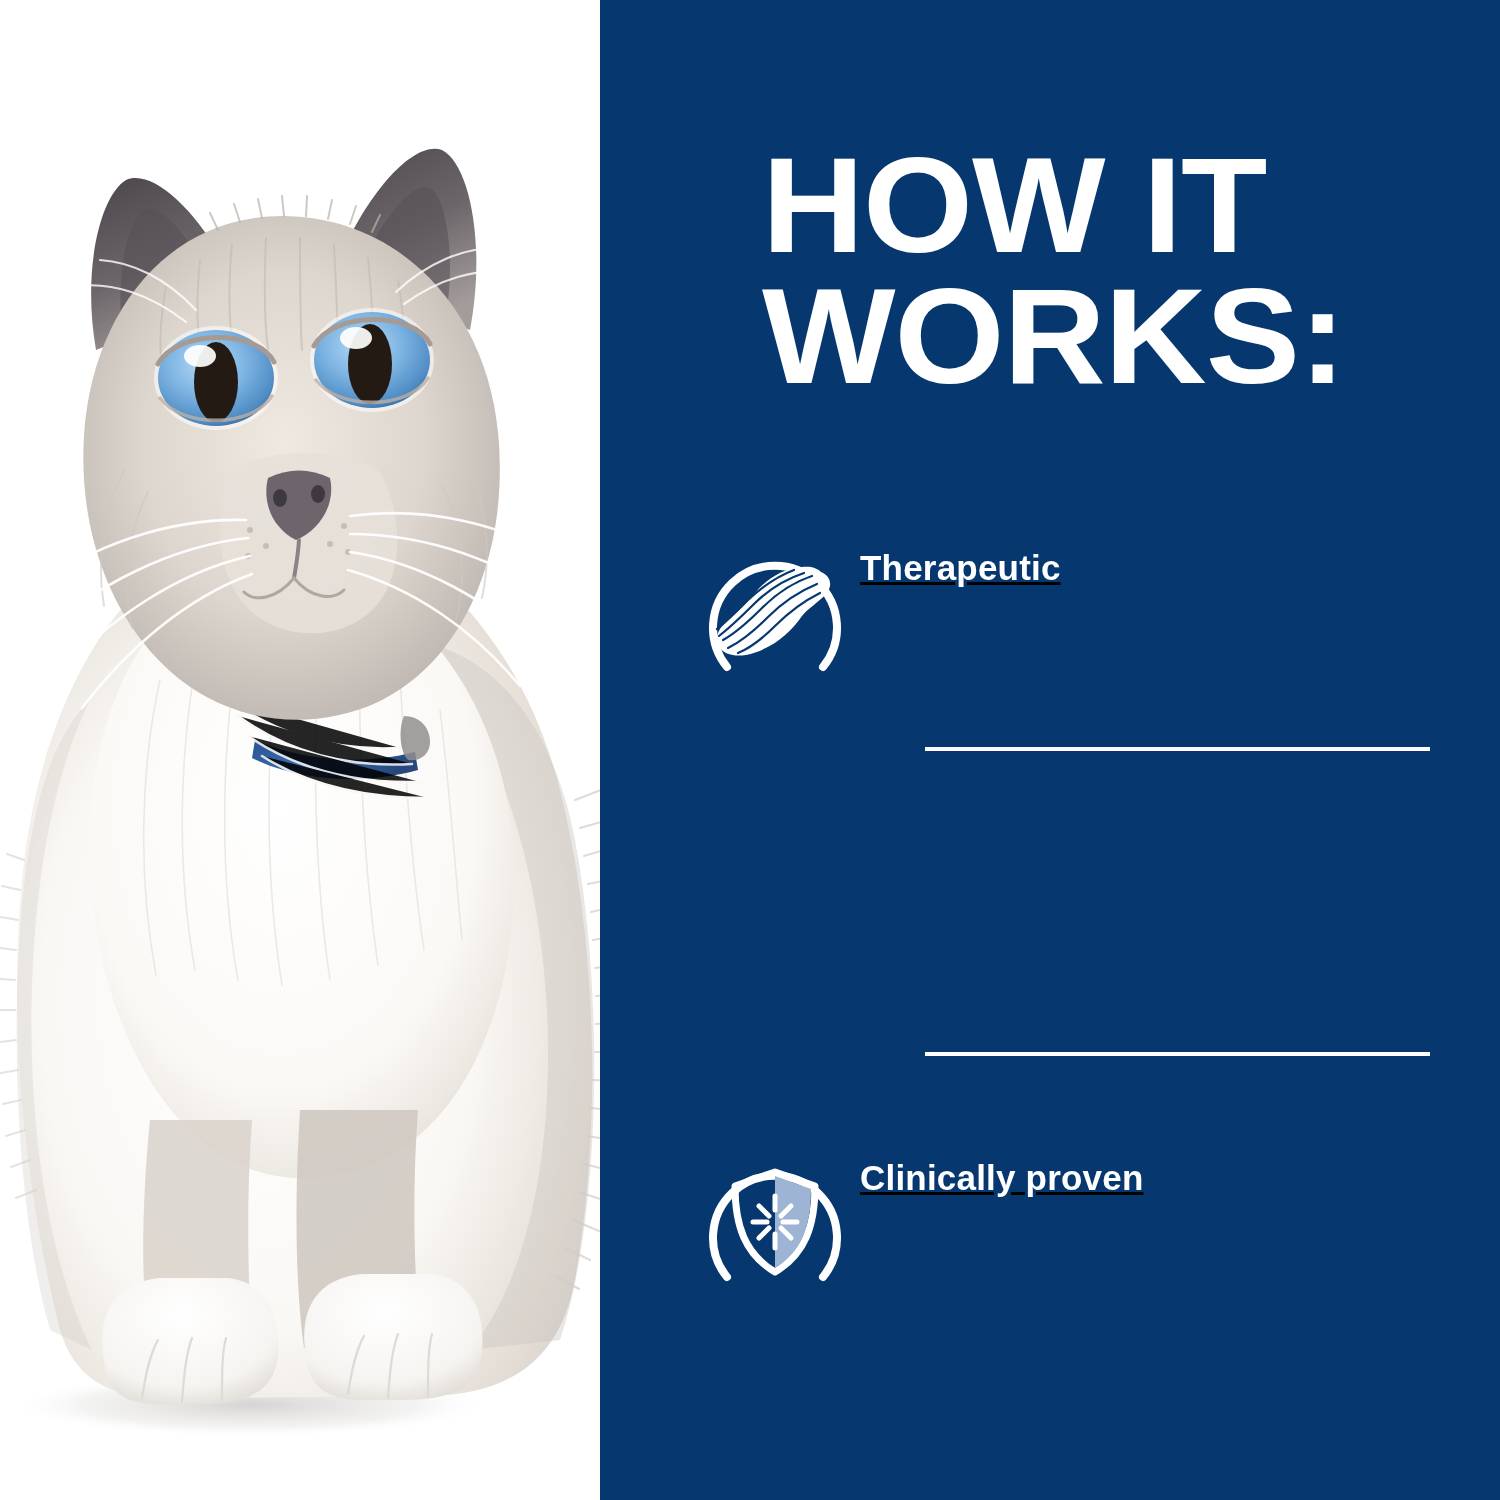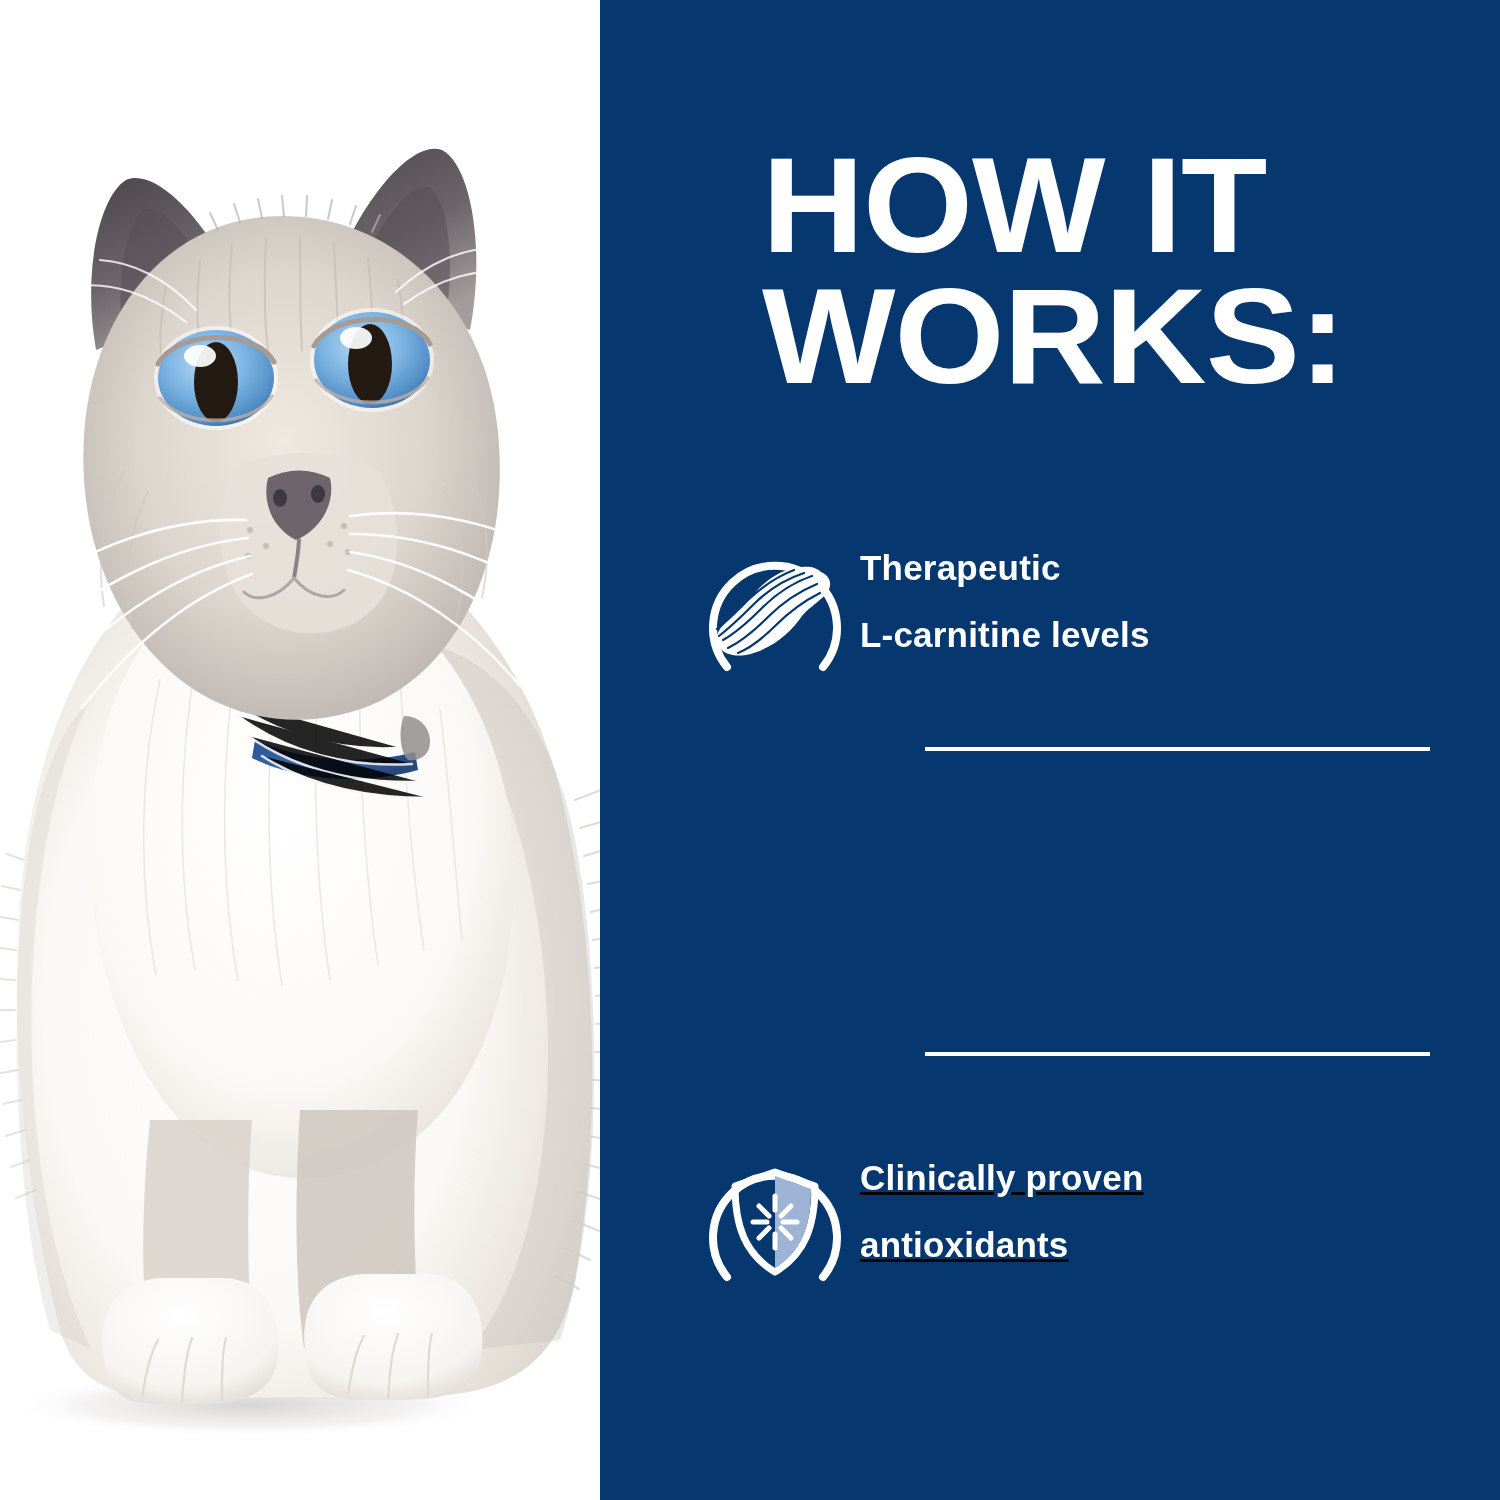--- a/index.html
+++ b/index.html
@@ -69,21 +69,21 @@
     color: #ffffff;
     font-family: "Liberation Sans", sans-serif;
     font-weight: bold;
     font-size: 35px;
     line-height: 1.92;
     padding-top: 6px;
     letter-spacing: 0.2px;
   }
   .feature-text .tline { display: block; white-space: nowrap; }
 
-  #feature-0 { top: 528px; }
+  #feature-0 { top: 528px; text-decoration: underline; }
   #feature-1 { top: 833px; }
   #feature-2 { top: 1138px; text-decoration: underline; }
 
   
   .divider {
     position: absolute;
     left: 925px;
     width: 505px;
     height: 4px;
     background: #ffffff;
@@ -368,21 +368,20 @@
           <path d="M 122 48 C 104 54, 86 66, 72 80 C 58 94, 44 106, 33 112"></path>
           <path d="M 127 56 C 110 63, 92 75, 78 89 C 64 103, 50 114, 38 120"></path>
           <path d="M 114 45 C 96 51, 78 62, 64 76 C 50 90, 38 101, 29 108"></path>
           <path d="M 130 65 C 114 73, 98 85, 85 98 C 72 111, 60 120, 48 125"></path>
           <path d="M 104 42 C 88 48, 72 59, 58 72 C 46 84, 35 95, 27 101"></path>
         </g>
       </svg>
     </div>
     <div class="feature-text">
       <span class="tline">Therapeutic</span>
-      <span class="tline">L-carnitine levels</span>
     </div>
   </div>
 
   <div class="divider" id="divider-0"></div>
 
 
   <div class="divider" id="divider-1"></div>
 
   <div class="feature" id="feature-2">
     <div class="feature-icon">
@@ -400,17 +399,16 @@
           <path d="M 93 84 L 107 84"></path>
           <path d="M 69 68 L 79 78"></path>
           <path d="M 91 90 L 101 100"></path>
           <path d="M 101 68 L 91 78"></path>
           <path d="M 79 90 L 69 100"></path>
         </g>
       </svg>
     </div>
     <div class="feature-text">
       <span class="tline">Clinically proven</span>
-      <span class="tline">antioxidants</span>
     </div>
   </div>
 
 </div>
 
 </body></html>

